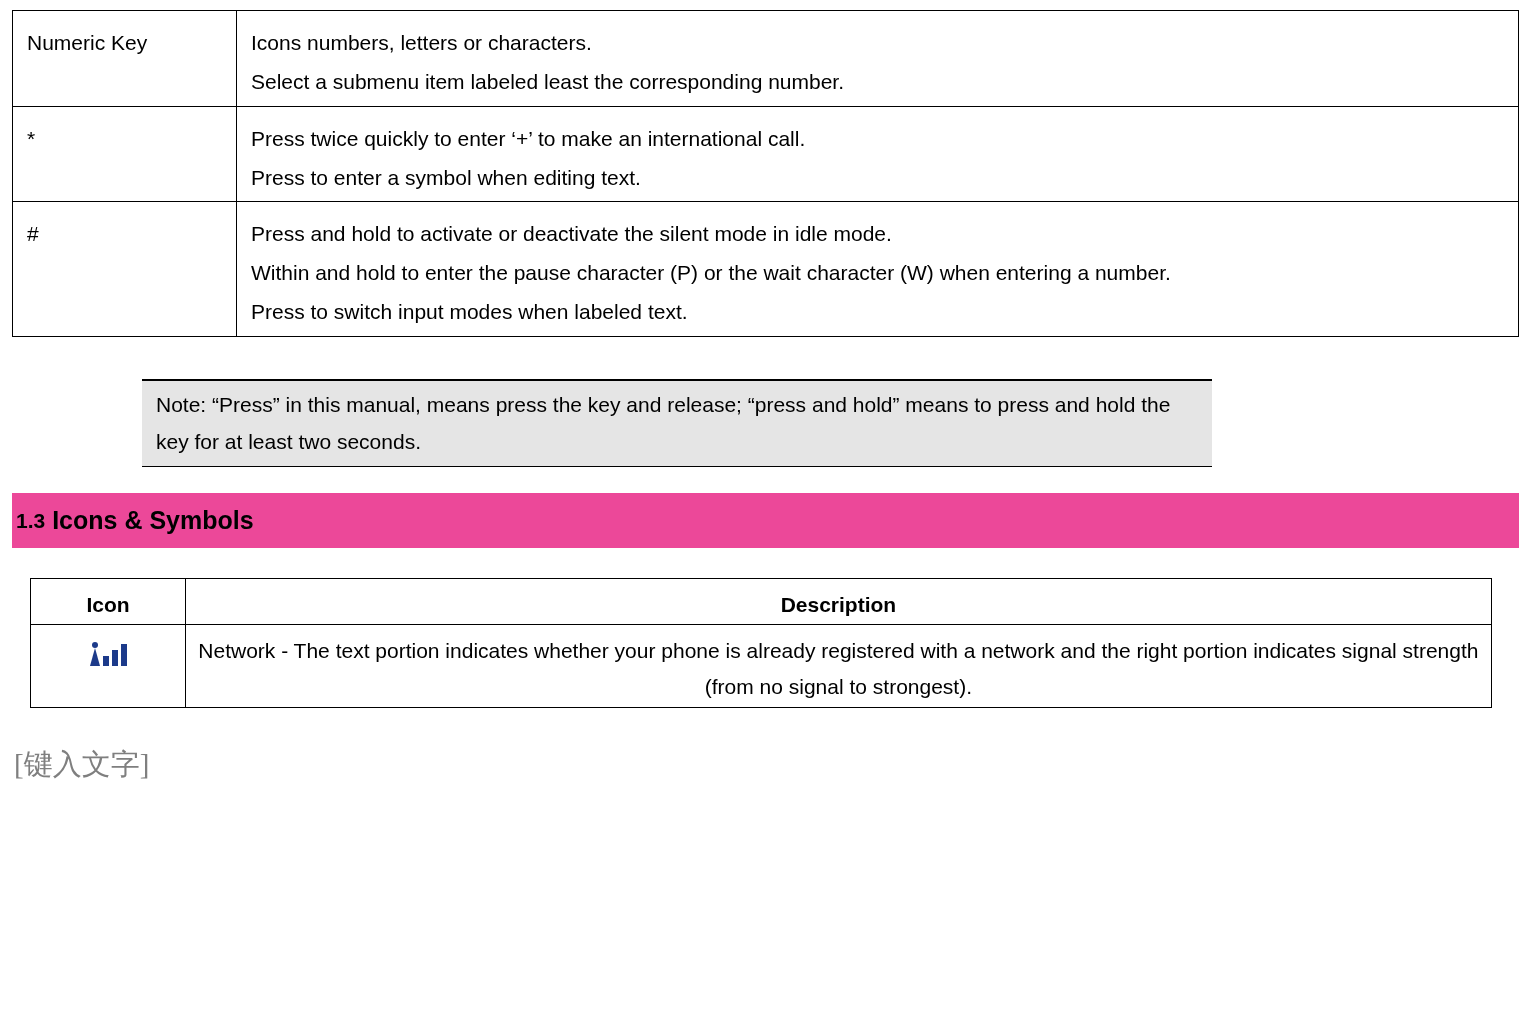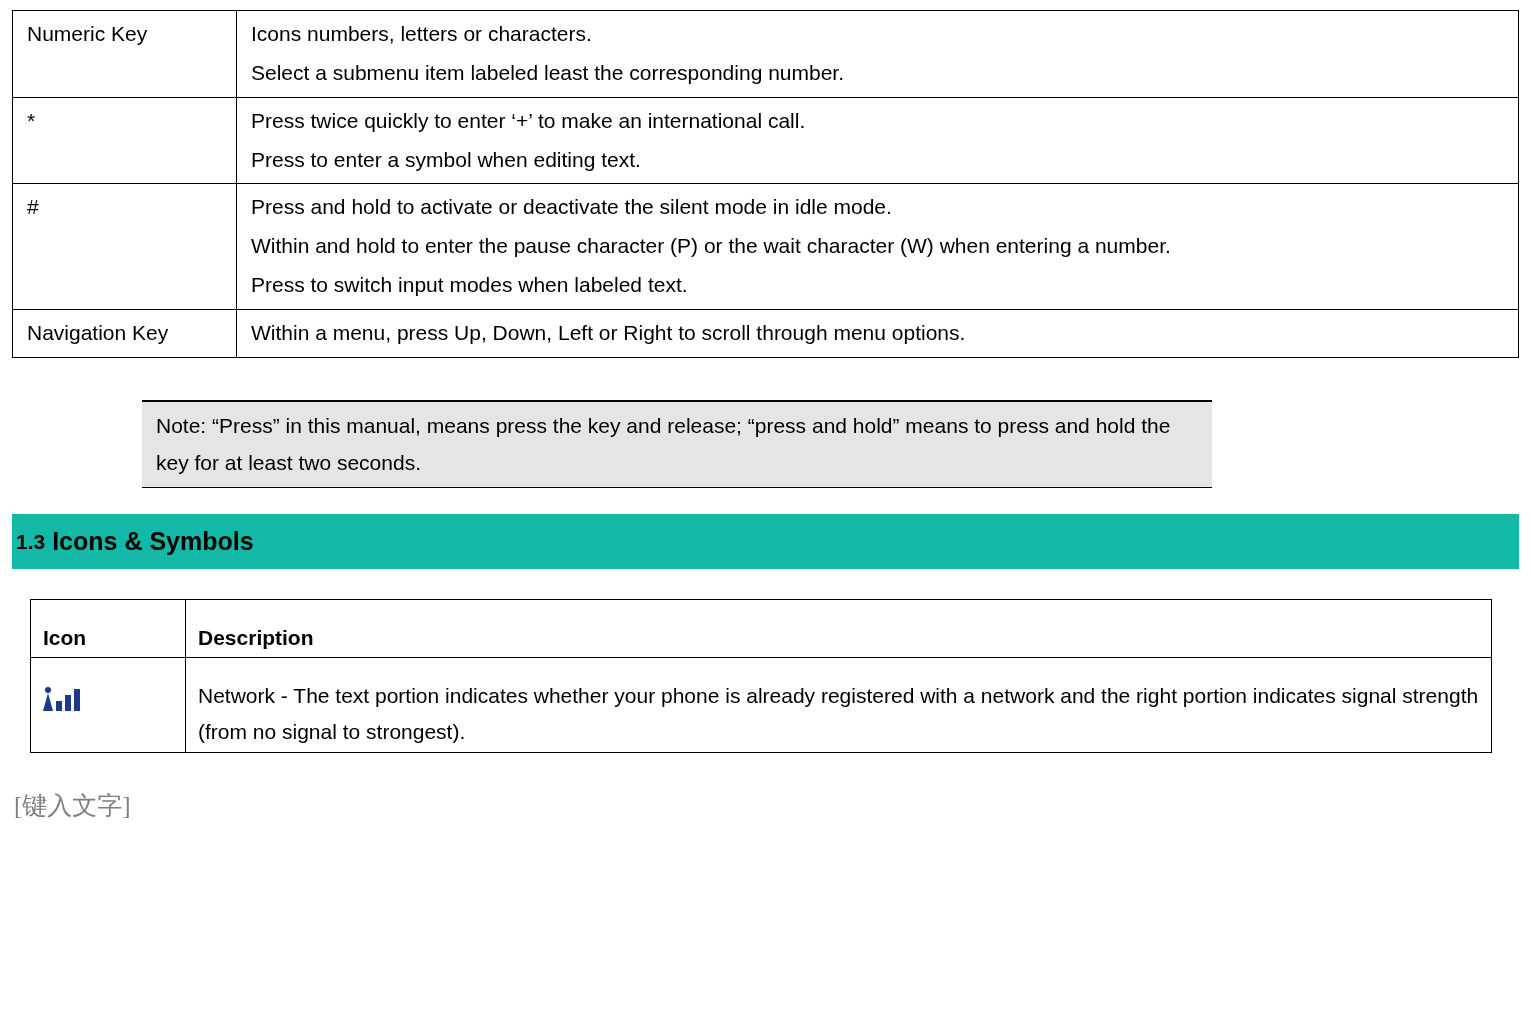--- a/index.html
+++ b/index.html
@@ -12,39 +12,39 @@
     box-sizing: border-box;
     line-height: 1.85;
   }
   table.keys-table {
     width: 100%;
     border-collapse: collapse;
     margin-bottom: 42px;
   }
   table.keys-table td {
     border: 1.5px solid #000;
-    padding: 4px 14px 4px 14px;
+    padding: 13px 14px 4px 14px;
     vertical-align: top;
   }
   table.keys-table td.key-col {
     width: 195px;
     padding-left: 14px;
   }
   .note-box {
     margin: 0 0 26px 130px;
     width: 1070px;
     background: #e5e5e5;
     border-top: 2px solid #000;
     border-bottom: 1.5px solid #000;
     padding: 6px 14px 6px 14px;
     box-sizing: border-box;
     line-height: 1.75;
   }
   .section-heading {
-    background: #14b8a6;
+    background: #ec4899;
     padding: 4px 8px 4px 4px;
     margin: 0 0 30px 0;
     font-size: 25px;
     font-weight: bold;
     width: 100%;
     box-sizing: border-box;
   }
   .section-heading .sec-num {
     font-size: 21px;
     font-weight: bold;
@@ -52,22 +52,22 @@
   }
   table.icons-table {
     width: 97%;
     margin-left: 18px;
     border-collapse: collapse;
     margin-bottom: 30px;
   }
   table.icons-table th,
   table.icons-table td {
     border: 1.5px solid #000;
-    padding: 20px 12px 2px 12px;
-    text-align: left;
+    padding: 8px 12px 2px 12px;
+    text-align: center;
     vertical-align: top;
     line-height: 1.7;
   }
   table.icons-table th {
     font-weight: bold;
     font-size: 21px;
   }
   table.icons-table td.icon-col {
     width: 130px;
     vertical-align: top;
@@ -108,21 +108,21 @@
   }
   .signal-icon .bar {
     width: 6px;
     background: #1c3a8a;
   }
   .signal-icon .b1 { height: 10px; }
   .signal-icon .b2 { height: 16px; }
   .signal-icon .b3 { height: 22px; }
   .footer-text {
     font-family: "SimSun", "宋体", serif;
-    font-size: 25px;
+    font-size: 29px;
     color: #7f7f7f;
     margin-left: 2px;
   }
 </style>
 </head>
 <body>
 
 <table class="keys-table">
   <tbody>
     <tr>
@@ -138,26 +138,20 @@
         <div>Press twice quickly to enter ‘+’ to make an international call.</div>
         <div>Press to enter a symbol when editing text.</div>
       </td>
     </tr>
     <tr>
       <td class="key-col">#</td>
       <td>
         <div>Press and hold to activate or deactivate the silent mode in idle mode.</div>
         <div>Within and hold to enter the pause character (P) or the wait character (W) when entering a number.</div>
         <div>Press to switch input modes when labeled text.</div>
-      </td>
-    </tr>
-    <tr>
-      <td class="key-col">Navigation Key</td>
-      <td>
-        <div>Within a menu, press Up, Down, Left or Right to scroll through menu options.</div>
       </td>
     </tr>
   </tbody>
 </table>
 
 <div class="note-box">
   <span>Note: “Press” in this manual, means press the key and release; “press and hold” means to press and hold the key for at least two seconds.</span>
 </div>
 
 <div class="section-heading">

